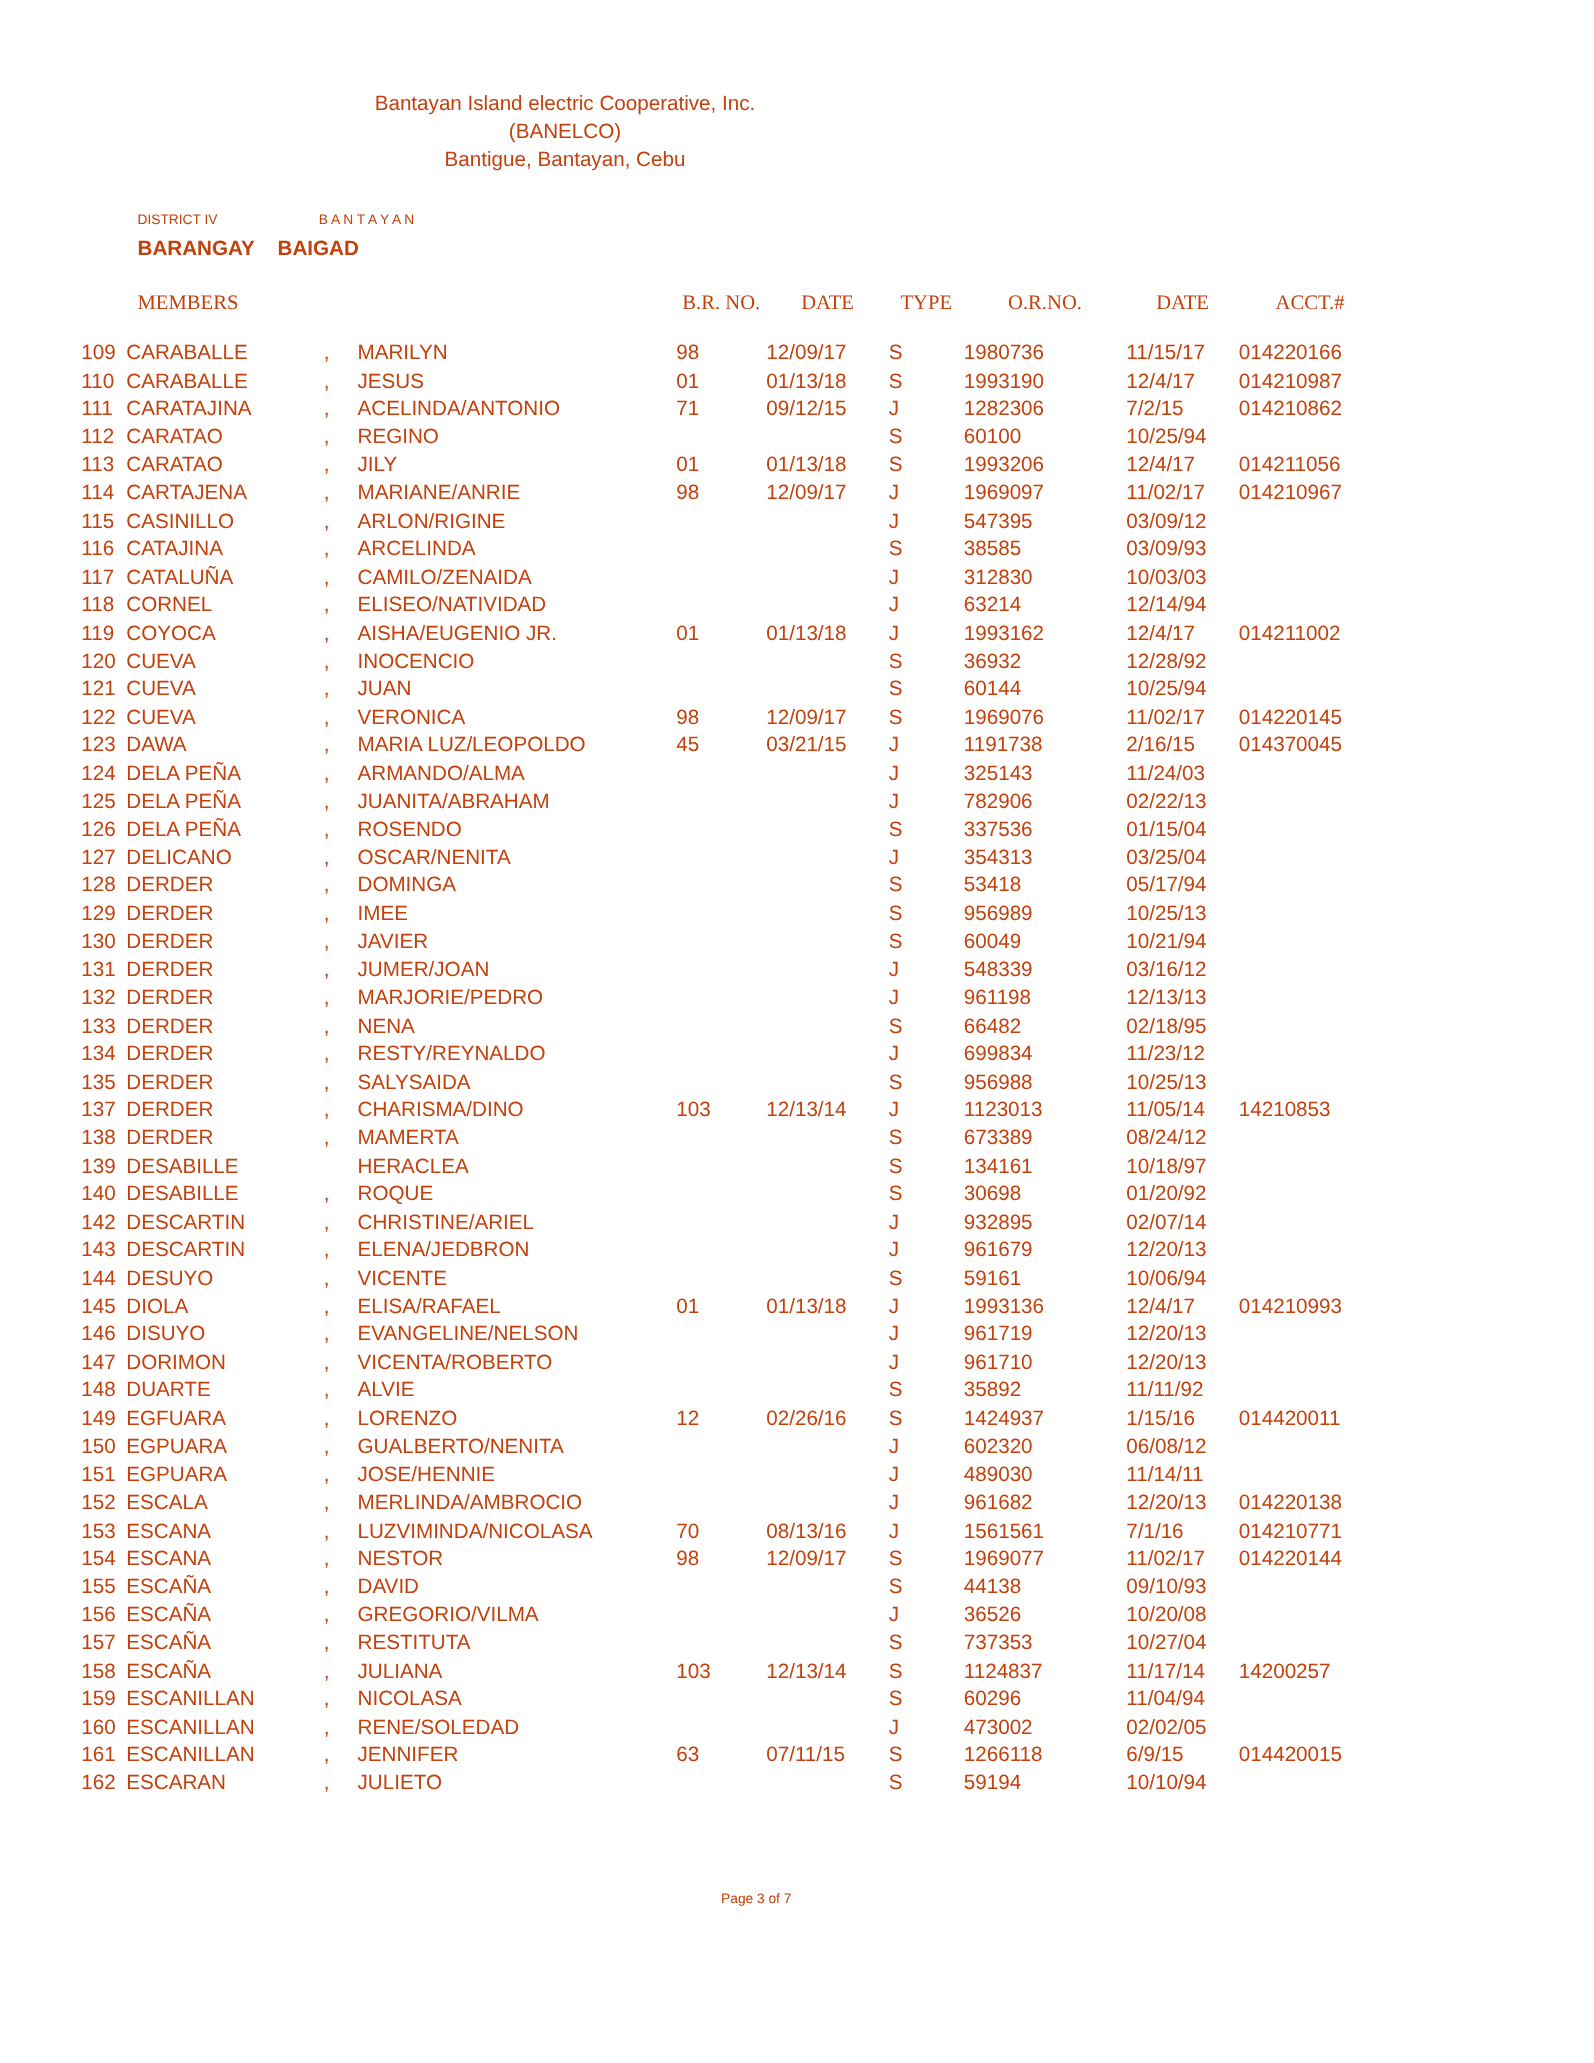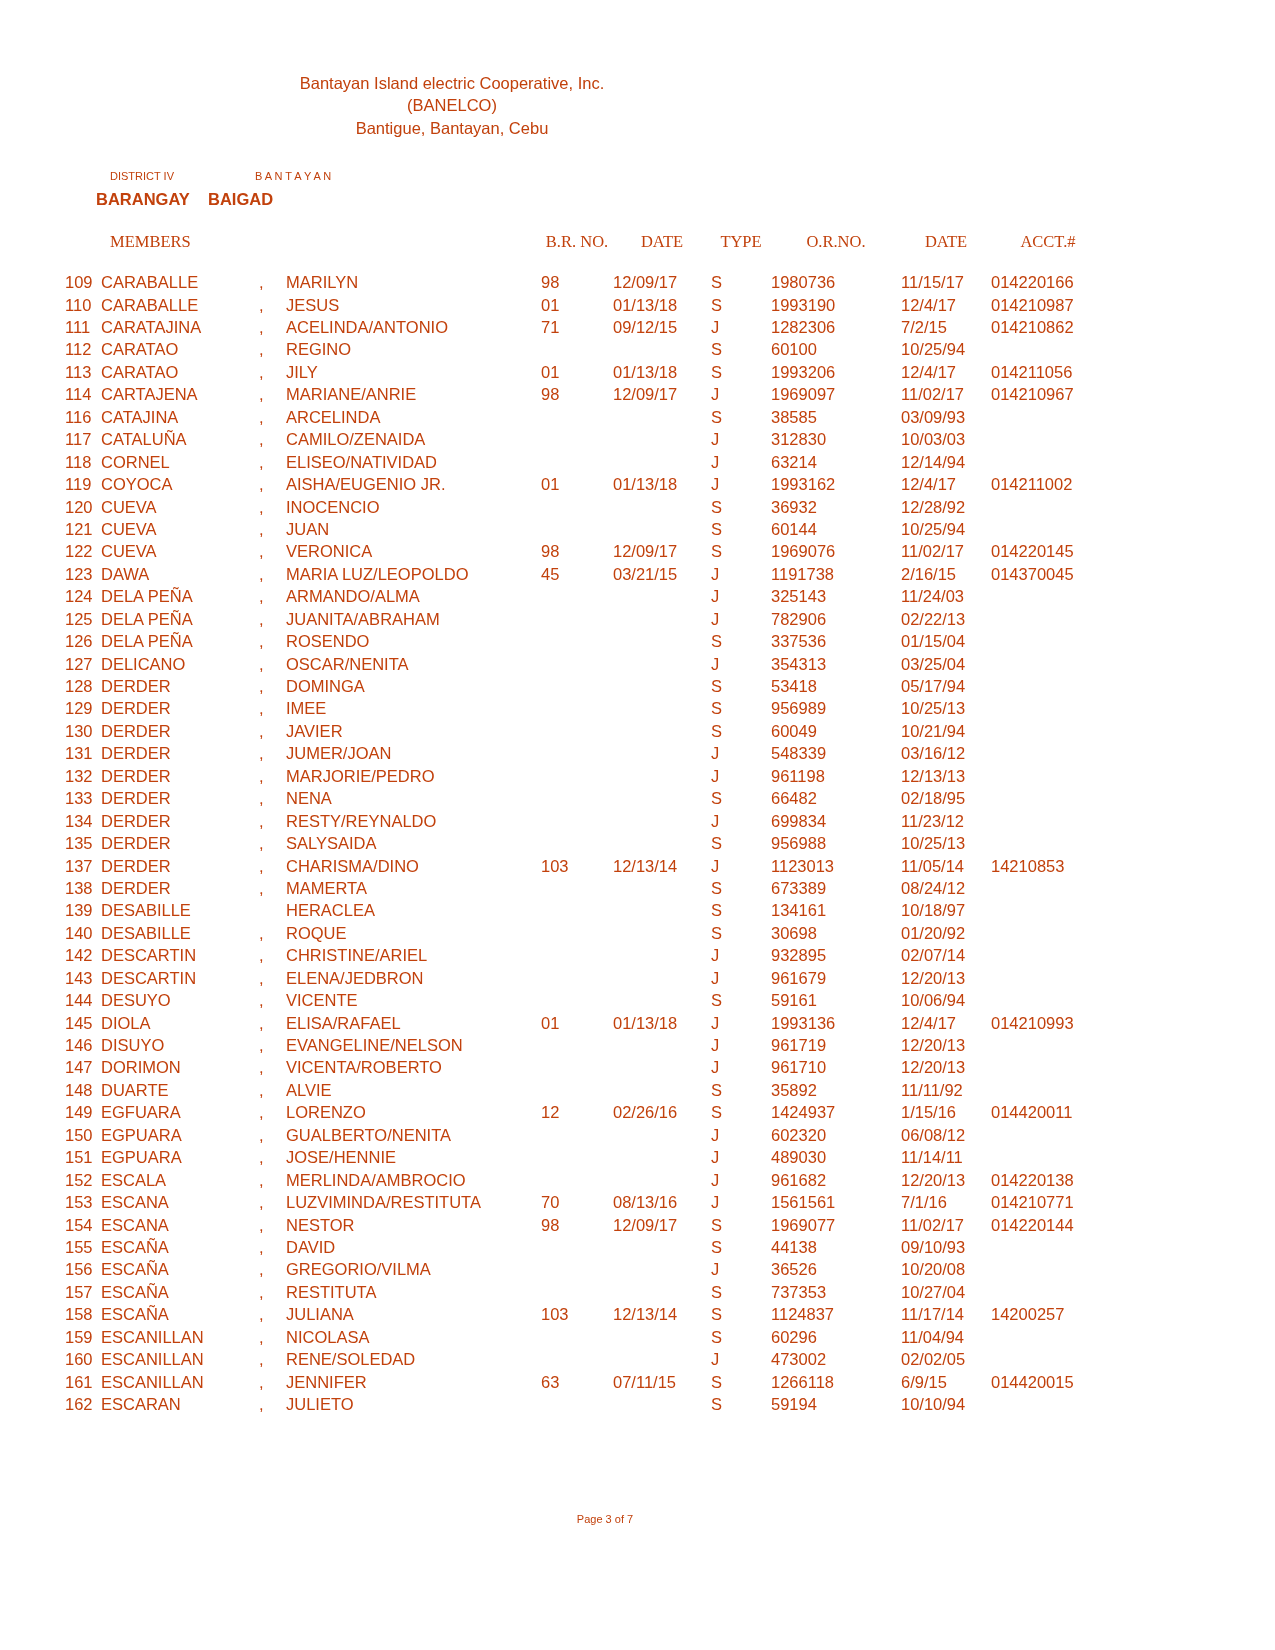--- a/index.html
+++ b/index.html
@@ -26,21 +26,21 @@
     top: 166px;
     left: 110px;
     font-size: 11px;
     line-height: 20px;
     white-space: nowrap;
   }
   .district-row .value { position: absolute; left: 145px; top: 0; white-space: pre; }
   .barangay-row {
     position: absolute;
     top: 189px;
-    left: 96px;
+    left: 110px;
     font-size: 16.5px;
     font-weight: bold;
     line-height: 20px;
     white-space: nowrap;
   }
   .barangay-row .value { position: absolute; left: 112px; top: 0; }
   table.members {
     position: absolute;
     left: 65px;
     top: 231px;
@@ -190,20 +190,32 @@
           <td class="comma">,</td>
           <td>MARIANE/ANRIE</td>
           <td class="c">98</td>
           <td class="pl13">12/09/17</td>
           <td class="c">J</td>
           <td class="pl20">1969097</td>
           <td class="pl5">11/02/17</td>
           <td class="pl5">014210967</td>
         </tr>
         <tr>
+          <td>115</td>
+          <td>CASINILLO</td>
+          <td class="comma">,</td>
+          <td>ARLON/RIGINE</td>
+          <td class="c"></td>
+          <td class="pl13"></td>
+          <td class="c">J</td>
+          <td class="pl20">547395</td>
+          <td class="pl5">03/09/12</td>
+          <td class="pl5"></td>
+        </tr>
+        <tr>
           <td>116</td>
           <td>CATAJINA</td>
           <td class="comma">,</td>
           <td>ARCELINDA</td>
           <td class="c"></td>
           <td class="pl13"></td>
           <td class="c">S</td>
           <td class="pl20">38585</td>
           <td class="pl5">03/09/93</td>
           <td class="pl5"></td>
@@ -613,21 +625,21 @@
           <td class="pl13"></td>
           <td class="c">J</td>
           <td class="pl20">961682</td>
           <td class="pl5">12/20/13</td>
           <td class="pl5">014220138</td>
         </tr>
         <tr>
           <td>153</td>
           <td>ESCANA</td>
           <td class="comma">,</td>
-          <td>LUZVIMINDA/RESTITUTA</td>
+          <td>LUZVIMINDA/NICOLASA</td>
           <td class="c">70</td>
           <td class="pl13">08/13/16</td>
           <td class="c">J</td>
           <td class="pl20">1561561</td>
           <td class="pl5">7/1/16</td>
           <td class="pl5">014210771</td>
         </tr>
         <tr>
           <td>154</td>
           <td>ESCANA</td>

